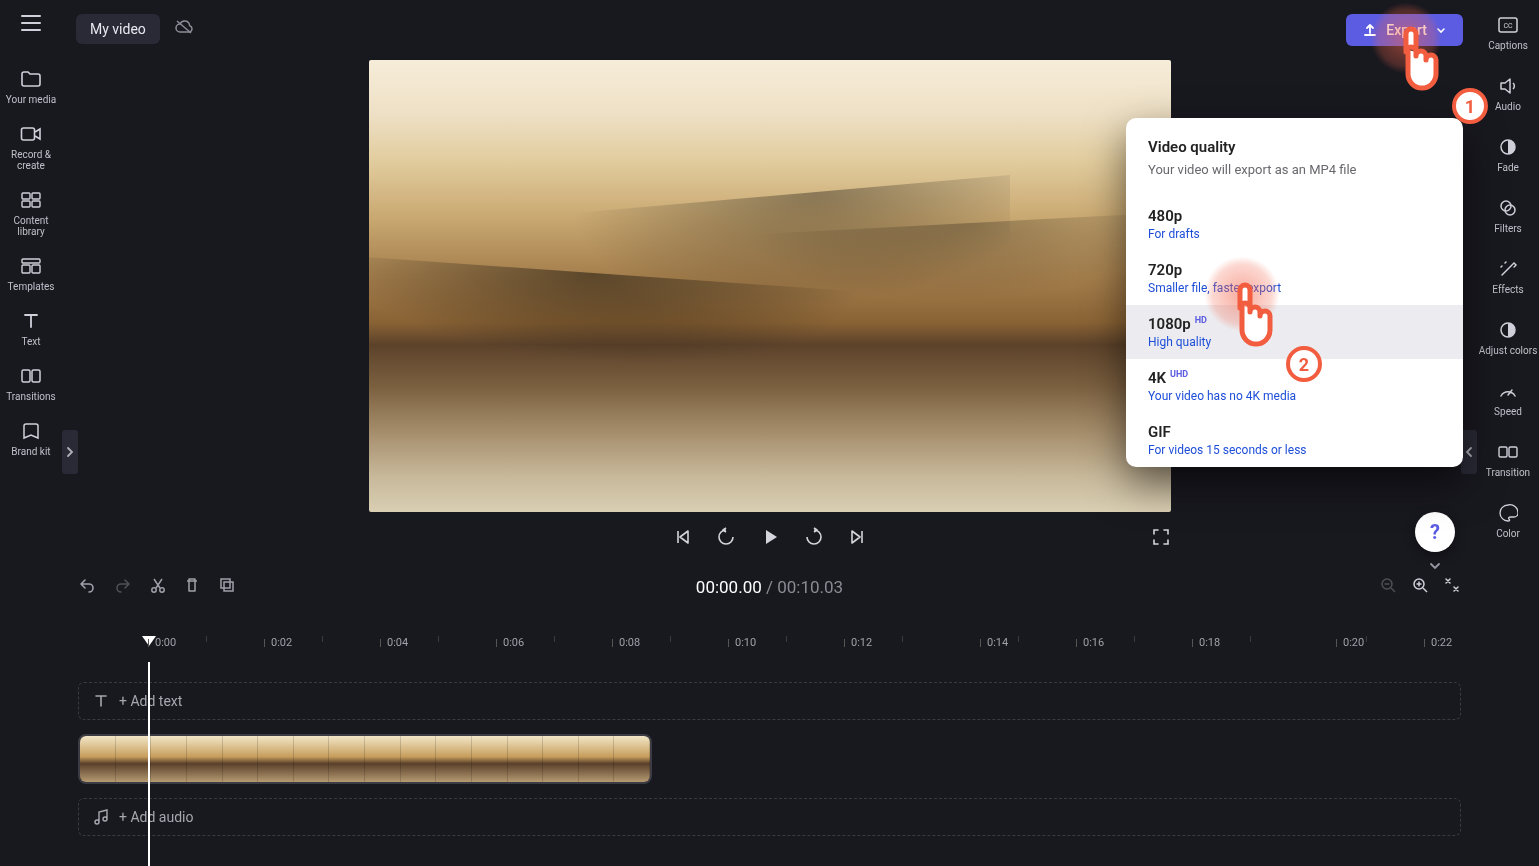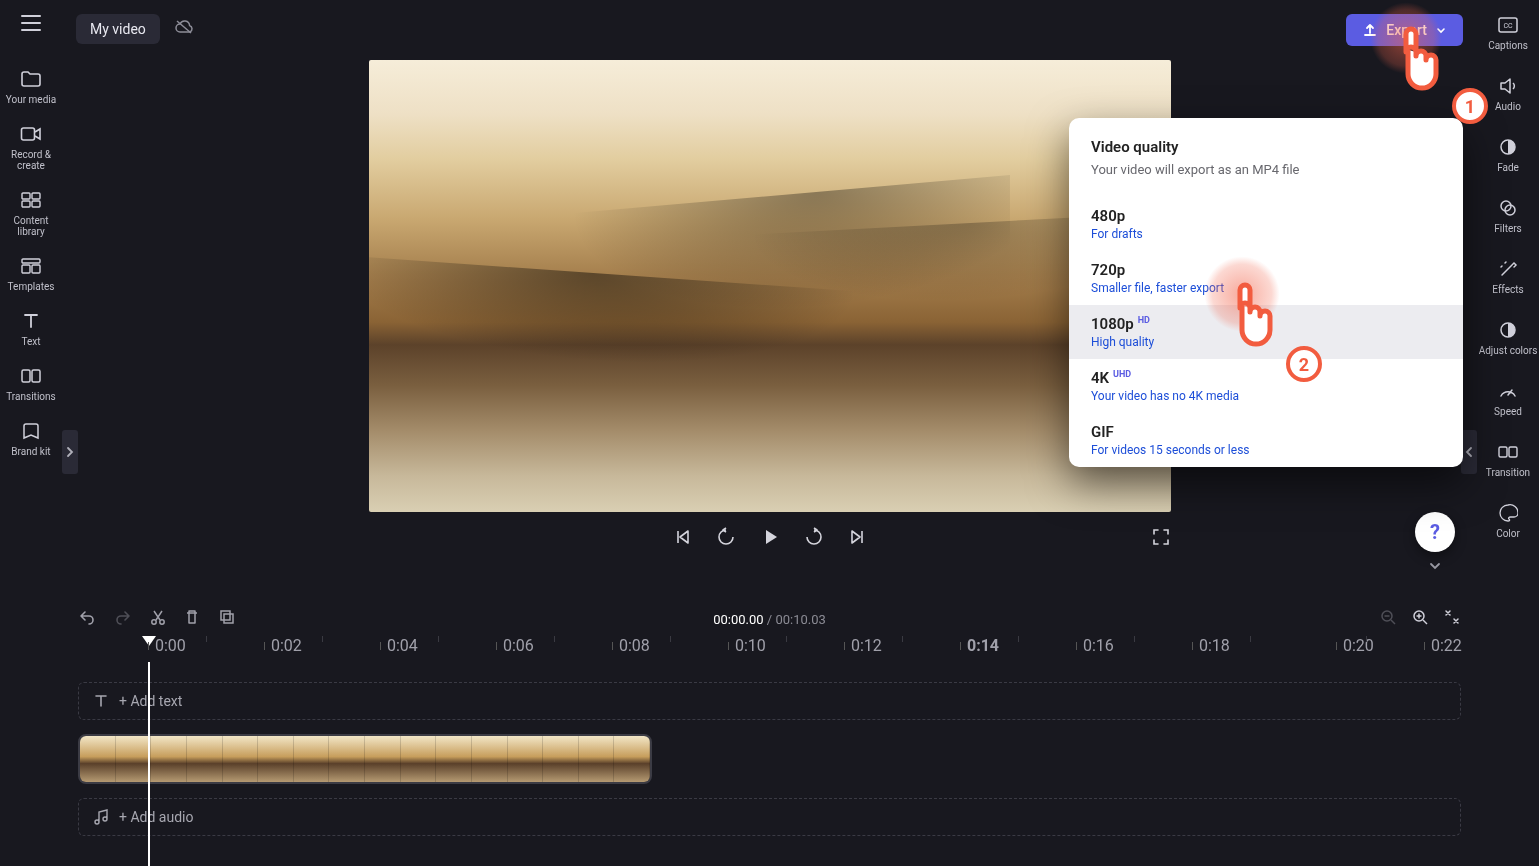--- a/index.html
+++ b/index.html
@@ -102,21 +102,21 @@
   background: radial-gradient(ellipse at 40% 0%, rgba(0,0,0,.45), transparent 55%);
   transform: skewY(4deg);}
 .dune3 { position:absolute; left:40%; top:36%; width:70%; height:22%;
   background: radial-gradient(ellipse at 50% 0%, rgba(0,0,0,.25), transparent 55%);
   transform: skewY(-3deg);}
 
 
 .export-popover {
   position: absolute;
   top: 60px; right: 14px;
-  width: 394px;
+  width: 337px;
   background: #fff;
   border-radius: 10px;
   box-shadow: 0 16px 40px rgba(0,0,0,.55);
   color: #1a1a1f;
   z-index: 50;
   overflow: hidden;
 }
 .export-popover .pop-inner { padding: 20px 22px 10px; }
 .export-popover h3 { font-size: 15px; font-weight: 600; margin-bottom: 6px; color:#222; }
 .export-popover .subtitle { font-size: 13px; color: #68686e; margin-bottom: 10px; }
@@ -137,31 +137,31 @@
 .player-controls .fullscreen { position:absolute; right: 0; }
 
 
 .tools-row {
   height: 34px;
   display:flex; align-items:center; gap:18px;
   padding: 0 16px;
   color:#a0a0aa;
   position: relative;
 }
-.tools-row .timecode { position:absolute; left:50%; transform:translateX(-50%); font-size:13px; }
+.tools-row .timecode { position:absolute; left:50%; transform:translateX(-50%); font-size:17px; }
 .timecode .cur { color:#fff; }
 .timecode .tot { color:#8b8b94; }
 .tools-row .zoom-tools { position:absolute; right:16px; display:flex; gap:14px; }
 
 
 .ruler {
   height: 26px;
   position: relative;
   background: #18181f;
-  font-size: 16px; color:#a0a0aa;
+  font-size: 11px; color:#a0a0aa;margin-top:32px;
 }
 .tick { position:absolute; top:0; display:flex; align-items:center; gap:4px; }
 .tick::before { content:''; width:1px; height:8px; background:#555; display:block; margin-right:2px;}
 .minor { position:absolute; top:0; width:1px; height:6px; background:#3a3a42; }
 
 .playhead { position:absolute; left:80px; top:0; width:0; height:0;
   border-left:7px solid transparent; border-right:7px solid transparent; border-top:10px solid #fff; }
 .playhead-line { position:absolute; left:86px; top:0; width:2px; height:310px; background:#fff; z-index:5; }
 
 
@@ -446,21 +446,21 @@
         <div class="tick" style="left: 318px;">0:04</div>
         <div class="minor" style="left: 376px;"></div>
         <div class="tick" style="left: 434px;">0:06</div>
         <div class="minor" style="left: 492px;"></div>
         <div class="tick" style="left: 550px;">0:08</div>
         <div class="minor" style="left: 608px;"></div>
         <div class="tick" style="left: 666px;">0:10</div>
         <div class="minor" style="left: 724px;"></div>
         <div class="tick" style="left: 782px;">0:12</div>
         <div class="minor" style="left: 840px;"></div>
-        <div class="tick" style="left: 898px; font-weight: bold;">0:14</div>
+        <div class="tick" style="left: 918px;">0:14</div>
         <div class="minor" style="left: 956px;"></div>
         <div class="tick" style="left: 1014px;">0:16</div>
         <div class="minor" style="left: 1072px;"></div>
         <div class="tick" style="left: 1130px;">0:18</div>
         <div class="minor" style="left: 1188px;"></div>
         <div class="tick" style="left: 1246px; padding-left: 28px;">0:20</div>
         <div class="minor" style="left: 1304px;"></div>
         <div class="tick" style="left: 1362px;">0:22</div>
       </div>
     <div style="position:relative">

